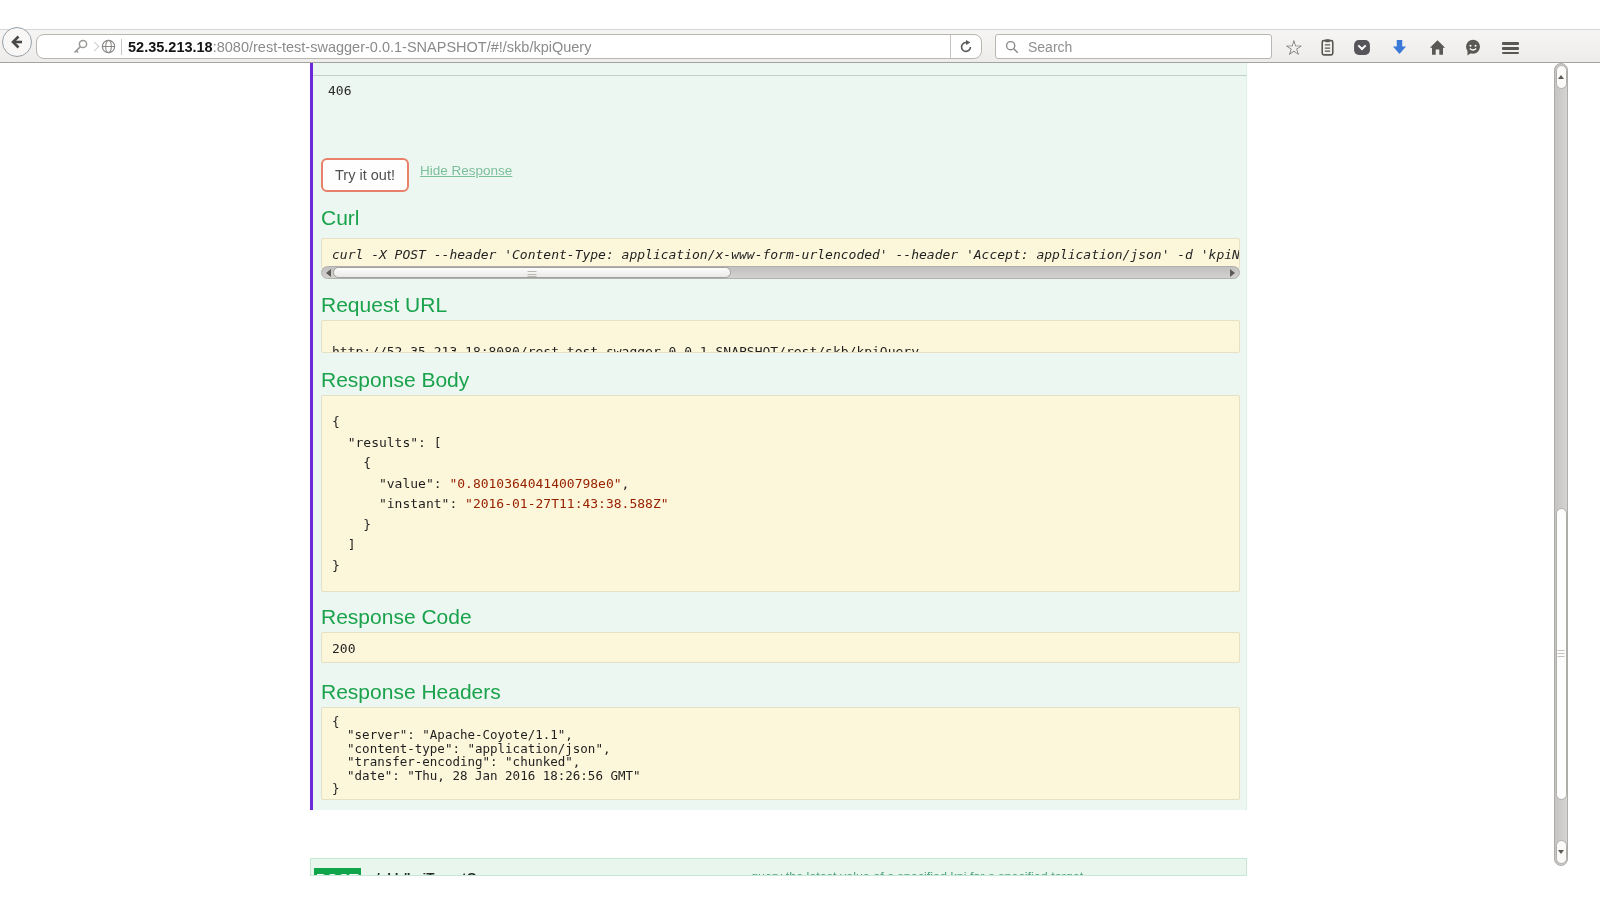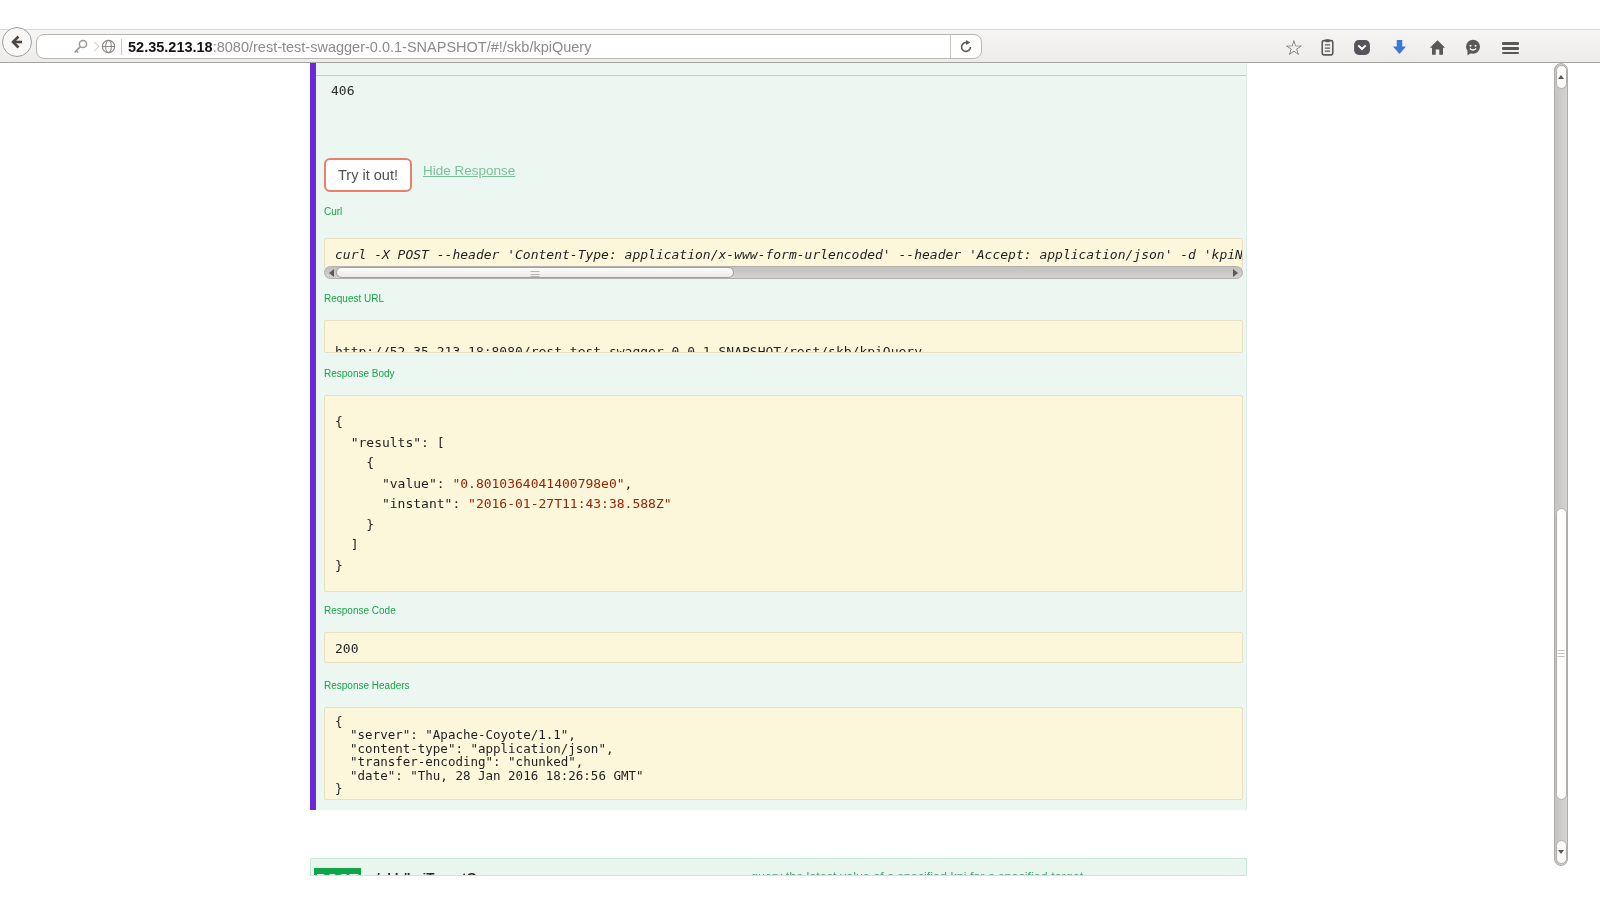--- a/index.html
+++ b/index.html
@@ -49,37 +49,37 @@
   .tb-icon {
     position:absolute; top:3px; width:28px; height:28px;
     display:flex; align-items:center; justify-content:center;
   }
   .star-glyph { font-size:21px; color:#5a5855; line-height:1; }
   .burger div { width:17px; height:2.4px; background:#5a5855; margin:2.4px 0; border-radius:1px; }
   
   .panel {
     position:absolute; left:310px; top:63px; width:937px; height:747px;
     background:var(--panel-bg,#ebf7f0);
-    border-left:6px solid #6d28d9; border-right:1px solid #ddeee4;
+    border-left:3px solid #6d28d9; border-right:1px solid #ddeee4;
   }
   .row-divider { position:absolute; left:0; right:0; top:12px; border-top:1px solid #c2cfc6; }
   .code-cell { position:absolute; left:15px; top:20px; font-family:"DejaVu Sans Mono",monospace; font-size:13px; color:#2b2b2b; }
   .msg-cell  { position:absolute; left:150px; top:19px; width:254px; font-size:13px; line-height:18.5px; color:#2e2e2e; }
   .try-btn {
     position:absolute; left:8px; top:95px; width:88px; height:34px;
     background:#fefefe; border:2px solid var(--try-border,#e8806a); border-radius:6px;
     font-size:14.5px; color:#4f4f4f; display:flex; align-items:center; justify-content:center;
     font-family:"Liberation Sans",sans-serif;
   }
   .hide-link {
     position:absolute; left:107px; top:100px; font-size:13.5px;
     color:var(--link-green,#7cbf9b); text-decoration:underline;
   }
   .sec-h {
-    position:absolute; left:8px; font-size:10px; color:var(--heading-green,#1aa24c);
+    position:absolute; left:8px; font-size:21px; color:var(--heading-green,#1aa24c);
   }
   .codebox {
     position:absolute; left:8px; width:919px;
     background:var(--code-box-bg,#fcf6db); border:1px solid var(--code-box-border,#e5e0c6);
     border-radius:2px; overflow:hidden;
     font-family:"DejaVu Sans Mono",monospace; font-size:13px; color:#1f1f1f;
   }
   .codebox .pad { padding:8px 10px; white-space:pre; }
   .cl { white-space:pre; }
   .str { color:var(--string-red,#992200); }
@@ -159,20 +159,29 @@
     </span>
   </div>
 
   <div class="back-btn">
     <svg width="18" height="18" viewBox="0 0 18 18">
       <path d="M10.5 3.5 L5 9 L10.5 14.5" fill="none" stroke="#4a4846" stroke-width="2.6"></path>
       <path d="M5.5 9 H14" stroke="#4a4846" stroke-width="2.6"></path>
     </svg>
   </div>
 
+  <div class="searchbox">
+    <span style="display:flex">
+      <svg width="16" height="16" viewBox="0 0 18 18">
+        <circle cx="7.5" cy="7.5" r="4.6" fill="none" stroke="#8a8886" stroke-width="1.5"></circle>
+        <path d="M11 11 L15.5 15.5" stroke="#8a8886" stroke-width="1.7"></path>
+      </svg>
+    </span>
+    <input placeholder="Search" style="">
+  </div>
 
   <div class="tb-icon" style="left:1280px">
     <span class="star-glyph">☆</span>
   </div>
 
   <div class="tb-icon" style="left:1313px">
     <svg width="19" height="19" viewBox="0 0 18 18">
       <rect x="4" y="2.5" width="10" height="13.5" rx="1.5" fill="none" stroke="#5a5855" stroke-width="1.5"></rect>
       <rect x="7" y="1.2" width="4" height="2.8" fill="#5a5855"></rect>
       <path d="M6.5 6.5 H11.5 M6.5 9.5 H11.5 M6.5 12.5 H11.5" stroke="#5a5855" stroke-width="1.2"></path>

